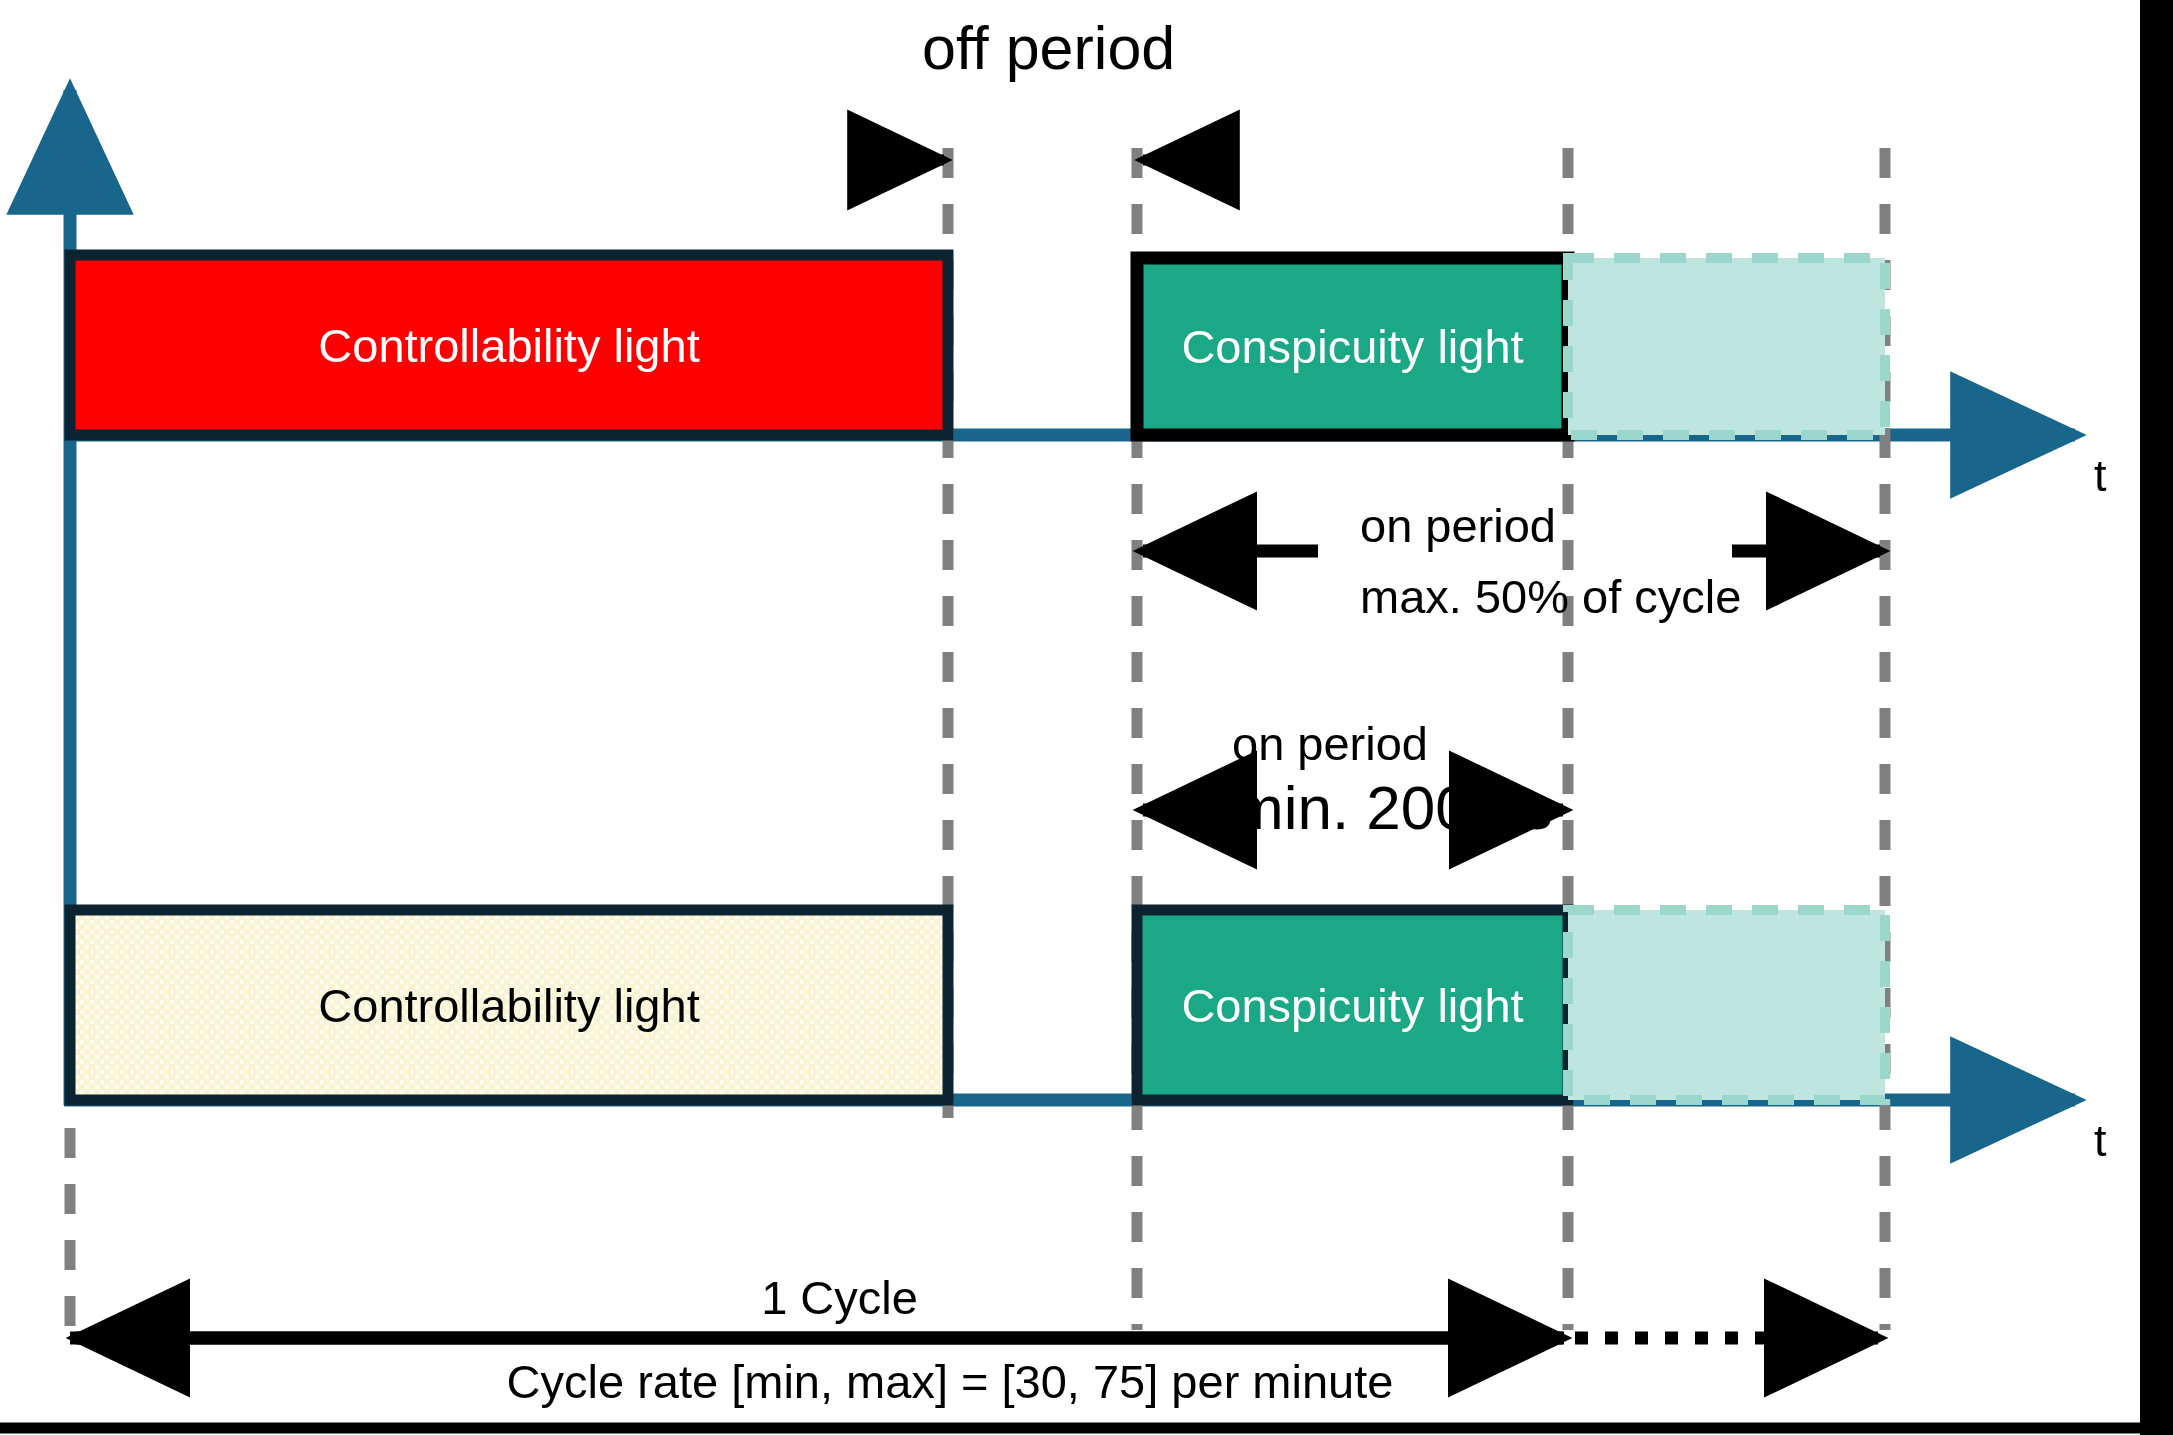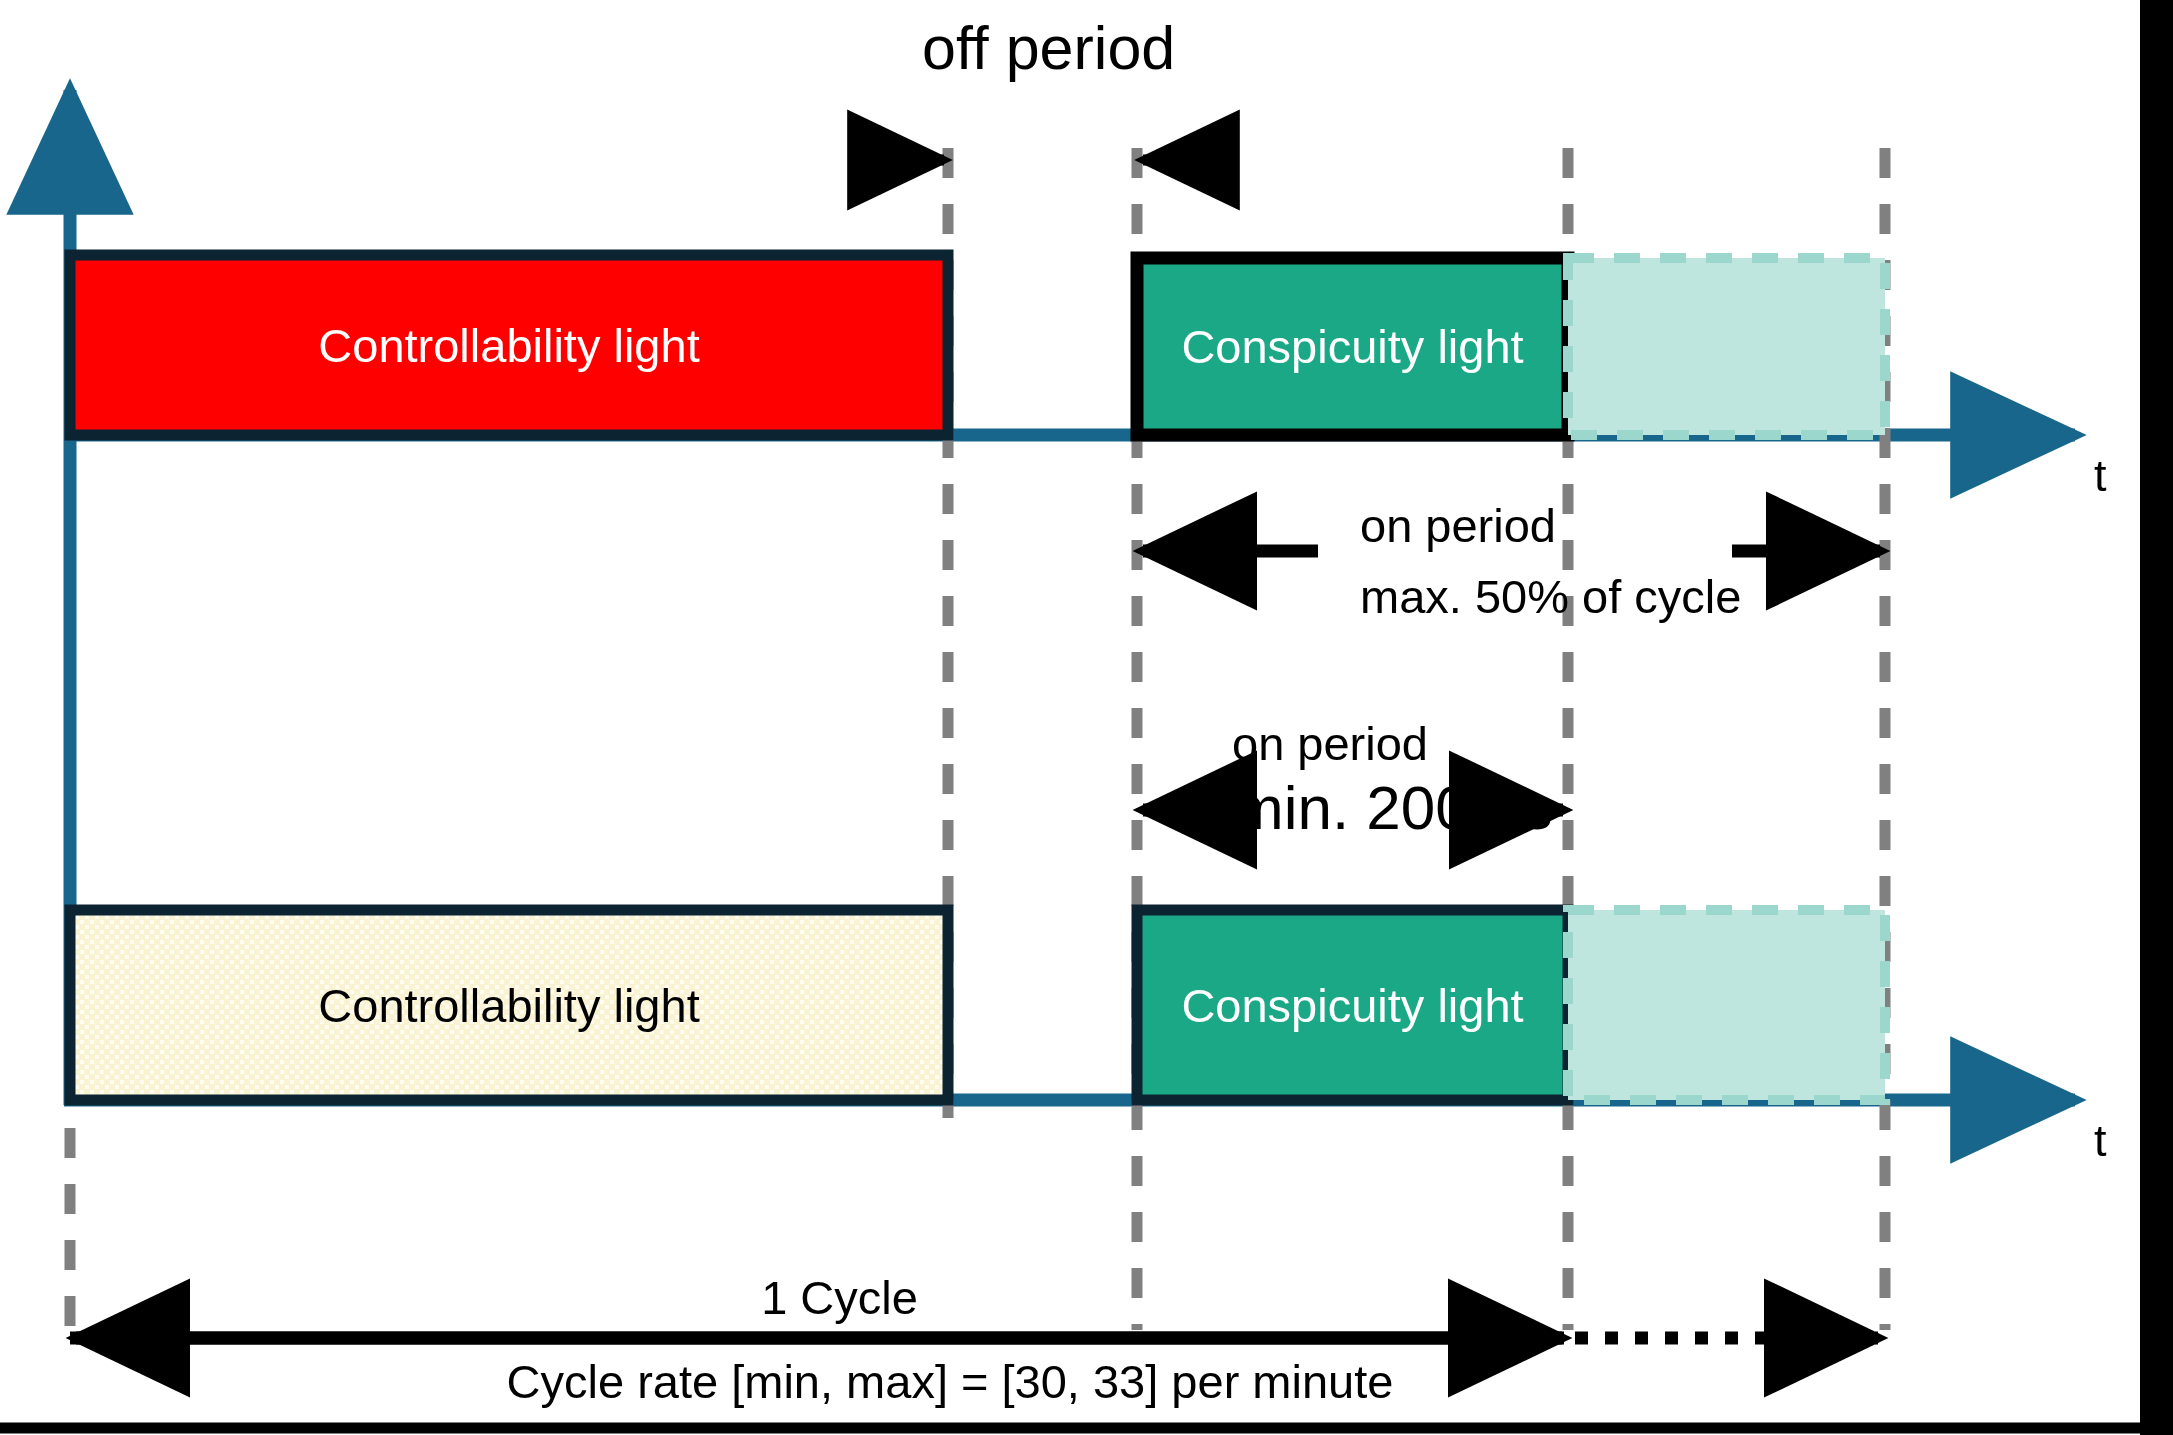--- a/index.html
+++ b/index.html
@@ -94,21 +94,21 @@
   <div class="lbl" style="left:922px;top:14px;font-size:61px;">off period</div>
 
   <div class="lbl" style="left:1360px;top:500px;font-size:47px;">on period</div>
   <div class="lbl" style="left:1360px;top:555px;font-size:47px;margin-top:16px;">max. 50% of cycle</div>
 
   <div class="lbl" style="left:1232px;top:718px;font-size:47px;">on period</div>
   <div class="lbl" style="left:1232px;top:773px;font-size:62px;">min. 200ms</div>
 
   <div class="lbl" style="left:0px;top:1272px;width:1635px;text-align:center;font-size:47px;margin-left:22px;">1 Cycle</div>
 
-  <div class="lbl" style="left:0px;top:1356px;width:1900px;text-align:center;font-size:47px;">Cycle rate [min, max] = [30, 33] per minute</div>
+  <div class="lbl" style="left:0px;top:1356px;width:1900px;text-align:center;font-size:47px;">Cycle rate [min, max] = [30, 75] per minute</div>
 
   <div class="boxlbl" style="left:70px;top:255px;width:878px;height:180px;color:#FFFFFF;font-size:47px;">Controllability light</div>
 
   <div class="boxlbl" style="left:1137px;top:258px;width:431px;height:177px;color:#FFFFFF;font-size:47px;">Conspicuity light</div>
 
   <div class="boxlbl" style="left:70px;top:910px;width:878px;height:190px;color:#000000;font-size:47px;">Controllability light</div>
 
   <div class="boxlbl" style="left:1137px;top:910px;width:431px;height:190px;color:#FFFFFF;font-size:47px;">Conspicuity light</div>
 
   <div class="right-edge"></div>

